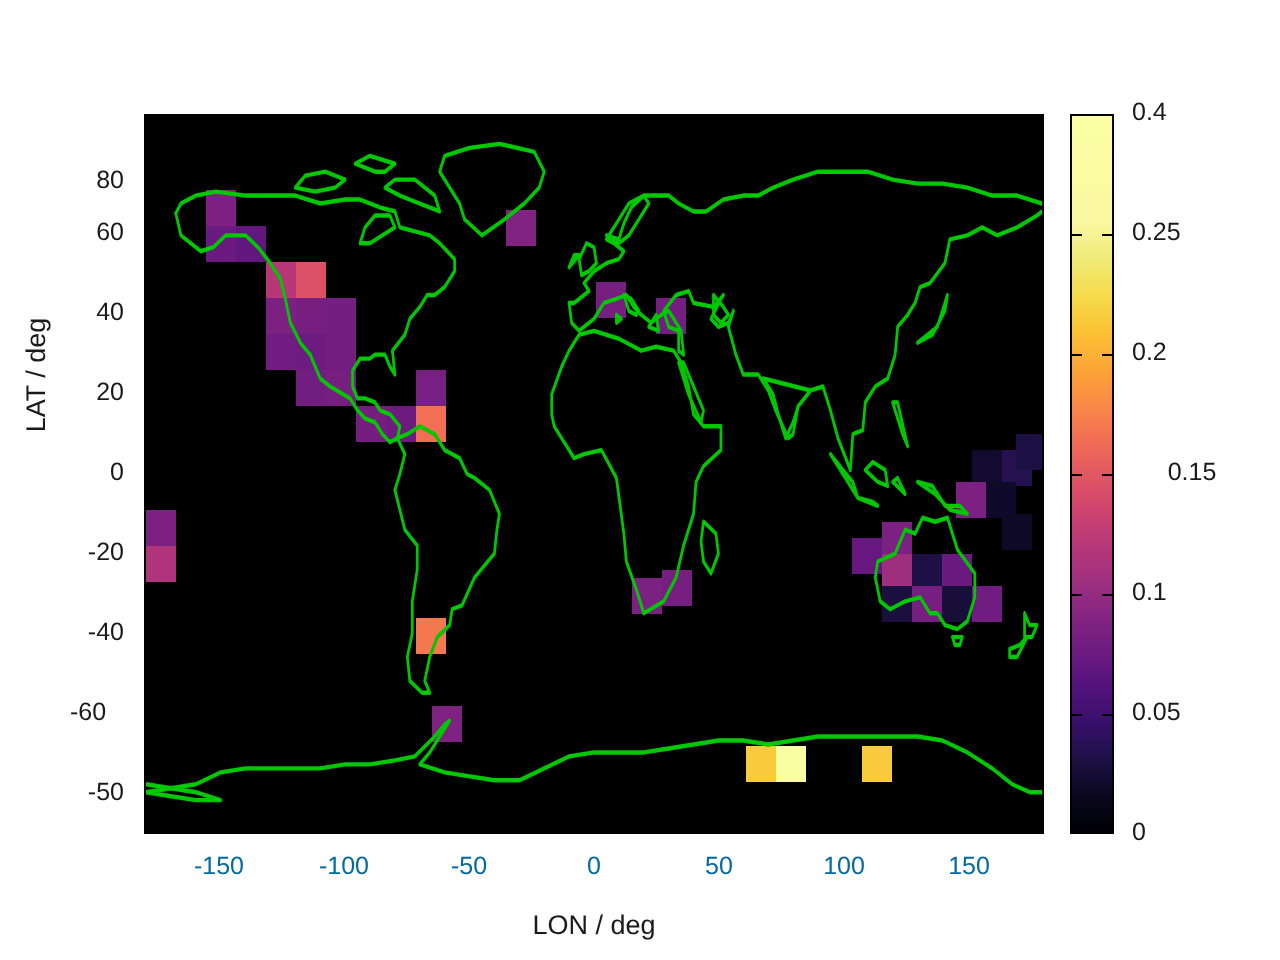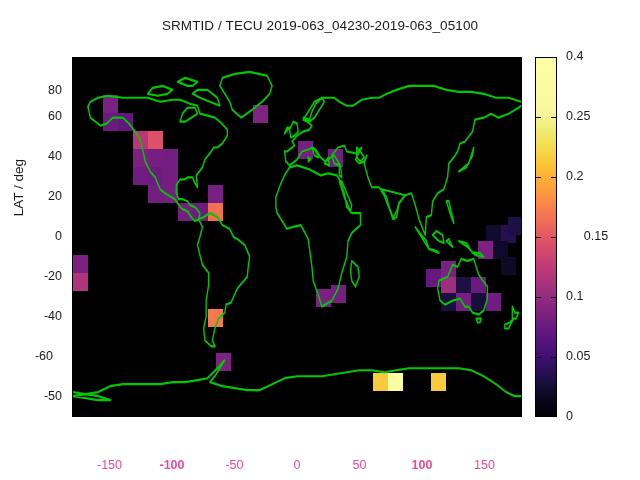--- a/index.html
+++ b/index.html
@@ -28,21 +28,21 @@
   #cell-layer{z-index:1;}
   .cell{position:absolute;}
 
   
   .ytick-label{
     position:absolute;right:0;width:36px;text-align:right;
     font-size:12.5px;color:#1a1a1a;
   }
   .xtick-label{
     position:absolute;width:60px;text-align:center;
-    font-size:12.5px;color:#ec4899;margin-top:32px;
+    font-size:12.5px;color:#0369a1;
   }
   .tickmark{position:absolute;background:#000;}
 
   #ylabel{
     left:-52px;top:180px;width:140px;text-align:center;
     font-size:13.5px;color:#1a1a1a;
     transform:rotate(-90deg);transform-origin:center center;
   }
   #xlabel{
     left:72px;top:455px;width:450px;text-align:center;
@@ -74,21 +74,20 @@
     position:absolute;left:566px;width:60px;text-align:left;
     font-size:12.5px;color:#1a1a1a;
   }
   .cb-tickmark{position:absolute;background:#000;height:1px;width:6px;}
 </style>
 </head>
 <body>
 
 <div id="root">
 
-  <div class="abs" id="title">SRMTID / TECU 2019-063_04230-2019-063_05100</div>
 
   <div class="abs" id="plot-frame">
     <div id="cell-layer">
         <div class="cell" style="left: 0px; top: 197px; width: 15px; height: 18px; background: rgb(124, 33, 129);"></div>
         <div class="cell" style="left: 0px; top: 215px; width: 15px; height: 18px; background: rgb(175, 52, 123);"></div>
         <div class="cell" style="left: 30px; top: 55px; width: 15px; height: 18px; background: rgb(107, 26, 128);"></div>
         <div class="cell" style="left: 30px; top: 37px; width: 15px; height: 18px; background: rgb(124, 33, 129);"></div>
         <div class="cell" style="left: 45px; top: 55px; width: 15px; height: 18px; background: rgb(98, 23, 127);"></div>
         <div class="cell" style="left: 60px; top: 73px; width: 15px; height: 18px; background: rgb(183, 55, 121);"></div>
         <div class="cell" style="left: 75px; top: 73px; width: 15px; height: 18px; background: rgb(220, 81, 103);"></div>
@@ -163,20 +162,21 @@
           <polyline points="144,41 148,41 147,43 145,43 144,41" fill="none"></polyline>
           <polyline points="173,35 175,38 178,38 176,41 173,41 173,35" fill="none"></polyline>
           <polyline points="167,44 171,43 174,41 170,46 167,46 167,44" fill="none"></polyline>
           <polyline points="-180,78 -170,79 -160,78 -150,75 -140,74 -130,74 -120,74 -110,74 -100,73 -90,73 -80,72 -72,71 -64,66 -60,63 -58,62 -62,66 -66,70 -70,73 -60,75 -50,76 -40,77 -30,77 -20,74 -10,71 0,70 10,70 20,70 30,69 40,68 50,67 60,67 70,68 80,67 90,66 100,66 110,66 120,66 130,66 140,67 150,70 160,74 168,78 175,80 180,80" fill="none"></polyline>
           <polyline points="-180,80 -170,81 -160,82 -150,82 -160,80 -170,79 -180,80" fill="none"></polyline>
         </g>
     </svg>
   </div>
 
   <div class="abs" id="ylabel">LAT / deg</div>
+  <div class="abs" id="xlabel">LON / deg</div>
 
   <div class="abs" id="y-axis">
       <div class="ytick-label" style="left: 26px; right: auto; top: 83px;">80</div>
       <div class="tickmark" style="left: 72px; top: 77px; width: 5px; height: 1px; background: rgb(0, 0, 0);"></div>
       <div class="tickmark" style="left: 517px; top: 77px; width: 5px; height: 1px; background: rgb(0, 0, 0);"></div>
       <div class="ytick-label" style="left: 26px; right: auto; top: 109px;">60</div>
       <div class="tickmark" style="left: 72px; top: 117px; width: 5px; height: 1px; background: rgb(0, 0, 0);"></div>
       <div class="tickmark" style="left: 517px; top: 117px; width: 5px; height: 1px; background: rgb(0, 0, 0);"></div>
       <div class="ytick-label" style="left: 26px; right: auto; top: 149px;">40</div>
       <div class="tickmark" style="left: 72px; top: 157px; width: 5px; height: 1px; background: rgb(0, 0, 0);"></div>
@@ -197,33 +197,33 @@
       <div class="tickmark" style="left: 72px; top: 357px; width: 5px; height: 1px; background: rgb(0, 0, 0);"></div>
       <div class="tickmark" style="left: 517px; top: 357px; width: 5px; height: 1px; background: rgb(0, 0, 0);"></div>
       <div class="ytick-label" style="left: 26px; right: auto; top: 389px;">-50</div>
       <div class="tickmark" style="left: 72px; top: 397px; width: 5px; height: 1px; background: rgb(0, 0, 0);"></div>
       <div class="tickmark" style="left: 517px; top: 397px; width: 5px; height: 1px; background: rgb(0, 0, 0);"></div>
     </div>
   <div class="abs" id="x-axis">
       <div class="xtick-label" style="left: 79.5px; top: 426px;">-150</div>
       <div class="tickmark" style="left: 109.5px; top: 412px; width: 1px; height: 5px; background: rgb(0, 0, 0);"></div>
       <div class="tickmark" style="left: 109.5px; top: 57px; width: 1px; height: 5px; background: rgb(0, 0, 0);"></div>
-      <div class="xtick-label" style="left: 142px; top: 426px; font-weight: bold;">-100</div>
+      <div class="xtick-label" style="left: 142px; top: 426px;">-100</div>
       <div class="tickmark" style="left: 172px; top: 412px; width: 1px; height: 5px; background: rgb(0, 0, 0);"></div>
       <div class="tickmark" style="left: 172px; top: 57px; width: 1px; height: 5px; background: rgb(0, 0, 0);"></div>
       <div class="xtick-label" style="left: 204.5px; top: 426px;">-50</div>
       <div class="tickmark" style="left: 234.5px; top: 412px; width: 1px; height: 5px; background: rgb(0, 0, 0);"></div>
       <div class="tickmark" style="left: 234.5px; top: 57px; width: 1px; height: 5px; background: rgb(0, 0, 0);"></div>
       <div class="xtick-label" style="left: 267px; top: 426px;">0</div>
       <div class="tickmark" style="left: 297px; top: 412px; width: 1px; height: 5px; background: rgb(0, 0, 0);"></div>
       <div class="tickmark" style="left: 297px; top: 57px; width: 1px; height: 5px; background: rgb(0, 0, 0);"></div>
       <div class="xtick-label" style="left: 329.5px; top: 426px;">50</div>
       <div class="tickmark" style="left: 359.5px; top: 412px; width: 1px; height: 5px; background: rgb(0, 0, 0);"></div>
       <div class="tickmark" style="left: 359.5px; top: 57px; width: 1px; height: 5px; background: rgb(0, 0, 0);"></div>
-      <div class="xtick-label" style="left: 392px; top: 426px; font-weight: bold;">100</div>
+      <div class="xtick-label" style="left: 392px; top: 426px;">100</div>
       <div class="tickmark" style="left: 422px; top: 412px; width: 1px; height: 5px; background: rgb(0, 0, 0);"></div>
       <div class="tickmark" style="left: 422px; top: 57px; width: 1px; height: 5px; background: rgb(0, 0, 0);"></div>
       <div class="xtick-label" style="left: 454.5px; top: 426px;">150</div>
       <div class="tickmark" style="left: 484.5px; top: 412px; width: 1px; height: 5px; background: rgb(0, 0, 0);"></div>
       <div class="tickmark" style="left: 484.5px; top: 57px; width: 1px; height: 5px; background: rgb(0, 0, 0);"></div>
     </div>
 
   <div class="abs" id="cbar">
     <div id="cbar-grad" style="background: linear-gradient(to top, rgb(0, 0, 4) 0%, rgb(5, 4, 17) 2.5%, rgb(10, 7, 29) 5%, rgb(19, 12, 49) 7.5%, rgb(28, 16, 68) 10%, rgb(41, 16, 86) 12.5%, rgb(54, 15, 104) 15%, rgb(68, 17, 114) 17.5%, rgb(81, 18, 124) 20%, rgb(94, 22, 126) 22.5%, rgb(107, 26, 128) 25%, rgb(120, 32, 129) 27.5%, rgb(132, 37, 129) 30%, rgb(145, 42, 128) 32.5%, rgb(158, 47, 127) 35%, rgb(171, 51, 124) 37.5%, rgb(183, 55, 121) 40%, rgb(195, 61, 116) 42.5%, rgb(207, 68, 111) 45%, rgb(217, 77, 105) 47.5%, rgb(227, 87, 99) 50%, rgb(235, 99, 92) 52.5%, rgb(242, 111, 84) 55%, rgb(246, 125, 77) 57.5%, rgb(250, 139, 69) 60%, rgb(251, 153, 62) 62.5%, rgb(252, 167, 55) 65%, rgb(252, 181, 54) 67.5%, rgb(251, 195, 52) 70%, rgb(248, 207, 64) 72.5%, rgb(245, 219, 76) 75%, rgb(243, 227, 97) 77.5%, rgb(240, 235, 118) 80%, rgb(245, 241, 139) 82.5%, rgb(249, 247, 160) 85%, rgb(250, 248, 161) 87.5%, rgb(250, 250, 161) 90%, rgb(251, 251, 162) 92.5%, rgb(251, 252, 163) 95%, rgb(252, 254, 163) 97.5%, rgb(252, 255, 164) 100%);"></div>
   </div>

